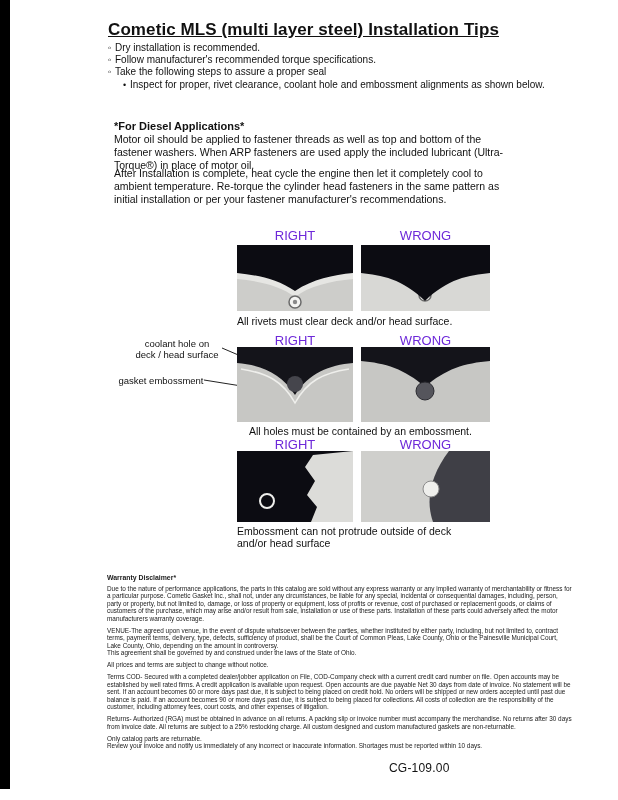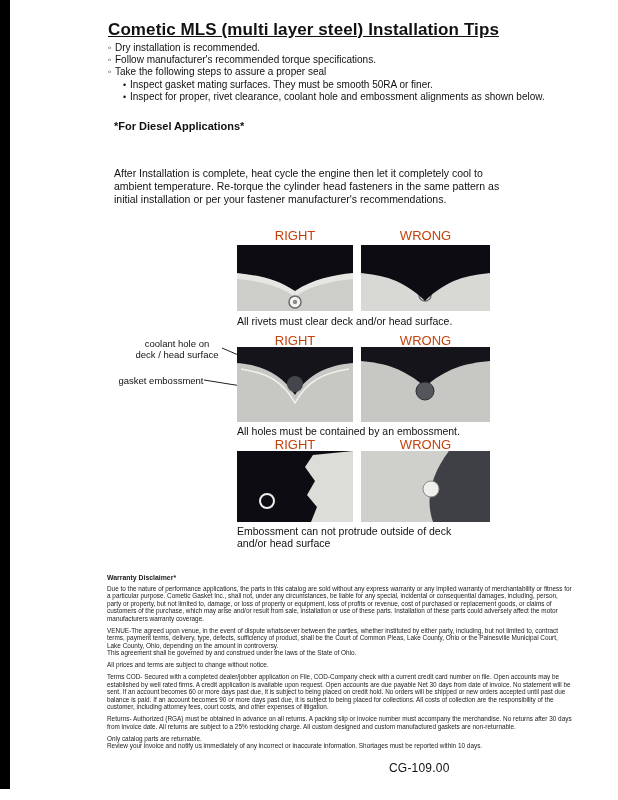--- a/index.html
+++ b/index.html
@@ -21,21 +21,21 @@
   .m1::before { content:"◦"; font-size:10px; }
   .m2::before { content:"•"; font-size:9px; }
 
   .diesel-h { left:114px; top:120px; font-size:11px; font-weight:bold; }
   .para { font-size:10.5px; line-height:13px; }
   .para1 { left:114px; top:133px; width:398px; }
   .para2 { left:114px; top:167px; width:404px; }
   .note  { left:114px; top:209px; font-size:10.5px; }
 
   .diagrams { left:0; top:228px; width:618px; height:332px; }
-  .hdr { position:absolute; font-size:13px; text-align:center; color:#c2410c; }
+  .hdr { position:absolute; font-size:13px; text-align:center; color:#6d28d9; }
   .panel { position:absolute; line-height:0; }
   .panel svg { display:block; }
   .cap { position:absolute; font-size:10.5px; line-height:12px; white-space:pre-line; }
   .ptr-label { position:absolute; font-size:9.5px; line-height:11px; white-space:pre-line; text-align:center; }
   .ptr-lines { position:absolute; left:0; top:0; }
 
   .disc { left:107px; top:574px; width:466px; font-size:6.4px; line-height:7.5px; color:#1a1a1a; }
   .disc .disc-h { font-size:6.9px; font-weight:bold; margin-bottom:3px; }
   .disc p { margin-bottom:4.5px; white-space:pre-line; }
 
@@ -58,29 +58,26 @@
     <div class="tip">
       <span class="marker m1"></span>
       <span>Follow manufacturer's recommended torque specifications.</span>
     </div>
     <div class="tip">
       <span class="marker m1"></span>
       <span>Take the following steps to assure a proper seal</span>
     </div>
     <div class="tip sub">
       <span class="marker m2"></span>
-      <span>Inspect gasket mating surfaces.  They must be smooth 50RA or finer.</span>
-    </div>
-    <div class="tip sub">
-      <span class="marker m2"></span>
       <span>Inspect for proper, rivet clearance, coolant hole and embossment alignments as shown below.</span>
     </div>
   </div>
 
   <div class="abs diesel-h">*For Diesel Applications*</div>
+  <div class="abs para para1">Motor oil should be applied to fastener threads as well as top and bottom of the fastener washers. When ARP fasteners are used apply the included lubricant (Ultra-Torque®) in place of motor oil.</div>
   <div class="abs para para2">After Installation is complete, heat cycle the engine then let it completely cool to ambient temperature. Re-torque the cylinder head fasteners in the same pattern as initial installation or per your fastener manufacturer's recommendations.</div>
 
   <div class="abs diagrams">
 
     <div class="hdr" style="left:237px; top:0; width:116px;">RIGHT</div>
     <div class="hdr" style="left:361px; top:0; width:129px;">WRONG</div>
 
     <div class="panel" style="left:237px; top:17px;">
       <svg width="116" height="66" viewBox="0 0 116 66">
         <rect width="116" height="66" fill="#0c0c12"></rect>
@@ -119,21 +116,21 @@
         <circle cx="58" cy="37" r="8" fill="#45454c"></circle>
       </svg>
     </div>
     <div class="panel" style="left:361px; top:119px;">
       <svg width="129" height="75" viewBox="0 0 129 75">
         <rect width="129" height="75" fill="#c7c7c4"></rect>
         <path d="M0,0 H129 V14 C104,16 84,22 64,40 C44,22 24,16 0,14 Z" fill="#14141a"></path>
         <circle cx="64" cy="44" r="9" fill="#55555c" stroke="#2a2a30" stroke-width="1"></circle>
       </svg>
     </div>
-    <div class="cap" style="left:237px; top:197px;">All holes must be contained by an embossment.</div>
+    <div class="cap" style="left:249px; top:197px;">All holes must be contained by an embossment.</div>
 
     <div class="hdr" style="left:237px; top:209px; width:116px;">RIGHT</div>
     <div class="hdr" style="left:361px; top:209px; width:129px;">WRONG</div>
 
     <div class="panel" style="left:237px; top:223px;">
       <svg width="116" height="71" viewBox="0 0 116 71">
         <rect width="116" height="71" fill="#0c0c12"></rect>
         <path d="M116,0 V71 H74 L80,56 L70,44 L78,30 L68,16 L76,4 Z" fill="#dcdcd9"></path>
         <circle cx="30" cy="50" r="7" fill="none" stroke="#efefec" stroke-width="2"></circle>
       </svg>

